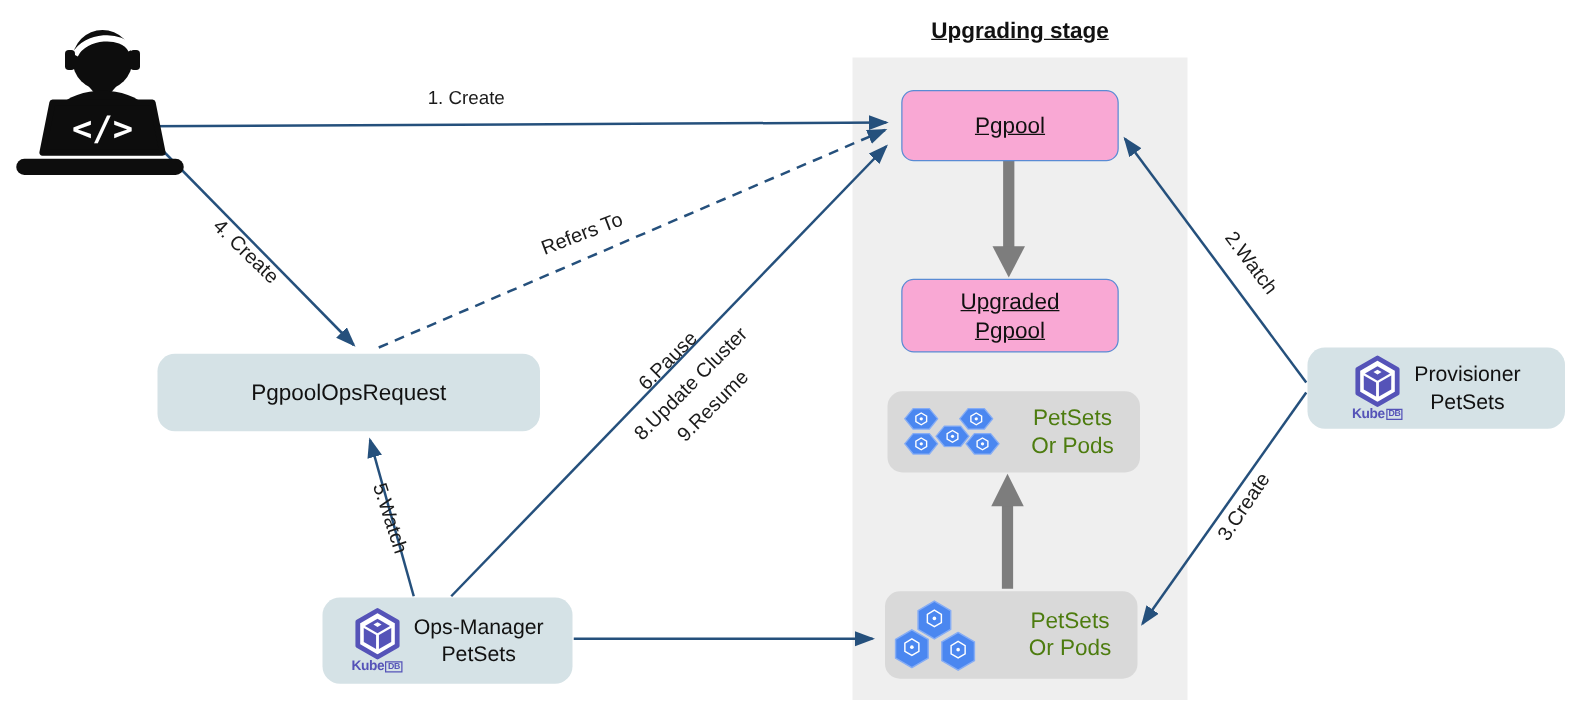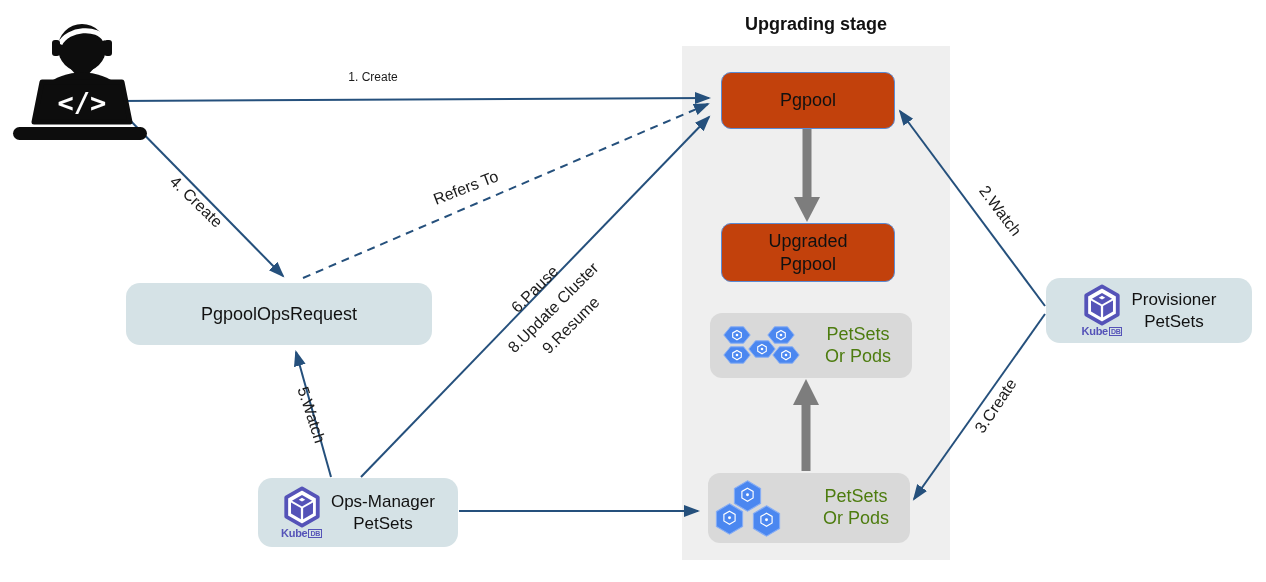--- a/index.html
+++ b/index.html
@@ -4,26 +4,26 @@
 <style>
   html,body{margin:0;padding:0;background:#fff;}
   .canvas{
     position:relative;width:1266px;height:582px;background:#ffffff;
     font-family:"Liberation Sans",sans-serif;color:#1b1b1b;overflow:hidden;
   }
   .abs{position:absolute;}
   
   .stage-bg{left:682px;top:46px;width:268px;height:514px;background:#efefef;}
   .stage-title{left:682px;top:14px;width:268px;text-align:center;
-    font-size:18px;font-weight:700;color:#111;}
+    font-size:18px;font-weight:700;color:#111;text-decoration:underline;}
   
   .node{display:flex;align-items:center;justify-content:center;
     text-align:center;white-space:pre-line;line-height:1.25;}
-  .blue{background:#c2410c;border:1px solid #5a8bd4;border-radius:10px;
-    font-size:18px;color:#111;}
+  .blue{background:#f9a8d4;border:1px solid #5a8bd4;border-radius:10px;
+    font-size:18px;color:#111;text-decoration:underline;}
   .teal{background:#d5e2e6;border-radius:14px;font-size:18px;color:#111;}
   .gray{background:#d9d9d9;border-radius:12px;font-size:18px;color:#4d7c0f;}
   .pgpool{left:721px;top:72px;width:172px;height:55px;}
   .upgraded{left:721px;top:223px;width:172px;height:57px;}
   .opsrequest{left:126px;top:283px;width:306px;height:62px;}
   .petsets-top{left:710px;top:313px;width:202px;height:65px;}
   .petsets-bottom{left:708px;top:473px;width:202px;height:70px;}
   .petsets-label{position:absolute;left:98px;right:4px;top:0;bottom:0;
     display:flex;align-items:center;justify-content:center;
     white-space:pre-line;text-align:center;font-size:18px;line-height:1.2;}
@@ -33,21 +33,21 @@
   .opsmanager{left:258px;top:478px;width:200px;height:69px;}
   .provisioner{left:1046px;top:278px;width:206px;height:65px;}
   .kubedb-logo{display:flex;flex-direction:column;align-items:center;flex:0 0 auto;}
   .kubedb-text{font-weight:800;font-size:11px;color:#5553b8;display:flex;
     align-items:center;letter-spacing:-0.3px;line-height:1;}
   .kubedb-db{font-size:7px;border:1.3px solid #5553b8;padding:0 1px;
     margin-left:1px;font-weight:800;}
   
   .edge-label{position:absolute;font-size:16px;color:#1b1b1b;
     text-align:center;white-space:nowrap;}
-  .lbl-1{left:328px;top:70px;width:90px;font-size:12px;}
+  .lbl-1{left:328px;top:70px;width:90px;font-size:15px;}
   .lbl-4{left:150px;top:193px;width:92px;transform:rotate(44deg);}
   .lbl-refers{left:416px;top:179px;width:100px;transform:rotate(-21deg);}
   .lbl-2{left:960px;top:202px;width:80px;transform:rotate(53deg);}
   .lbl-3{left:954px;top:397px;width:84px;transform:rotate(-56deg);}
   .lbl-5{left:271px;top:406px;width:80px;transform:rotate(72deg);}
   .lbl-689{left:471px;top:269px;width:164px;transform:rotate(-45deg);
     line-height:1.6;white-space:nowrap;text-align:center;}
   .lbl-7a{left:512px;top:486px;width:160px;font-size:18px;}
   .lbl-7b{left:512px;top:517px;width:160px;font-size:18px;}
   .edges{left:0;top:0;width:1266px;height:582px;pointer-events:none;}

